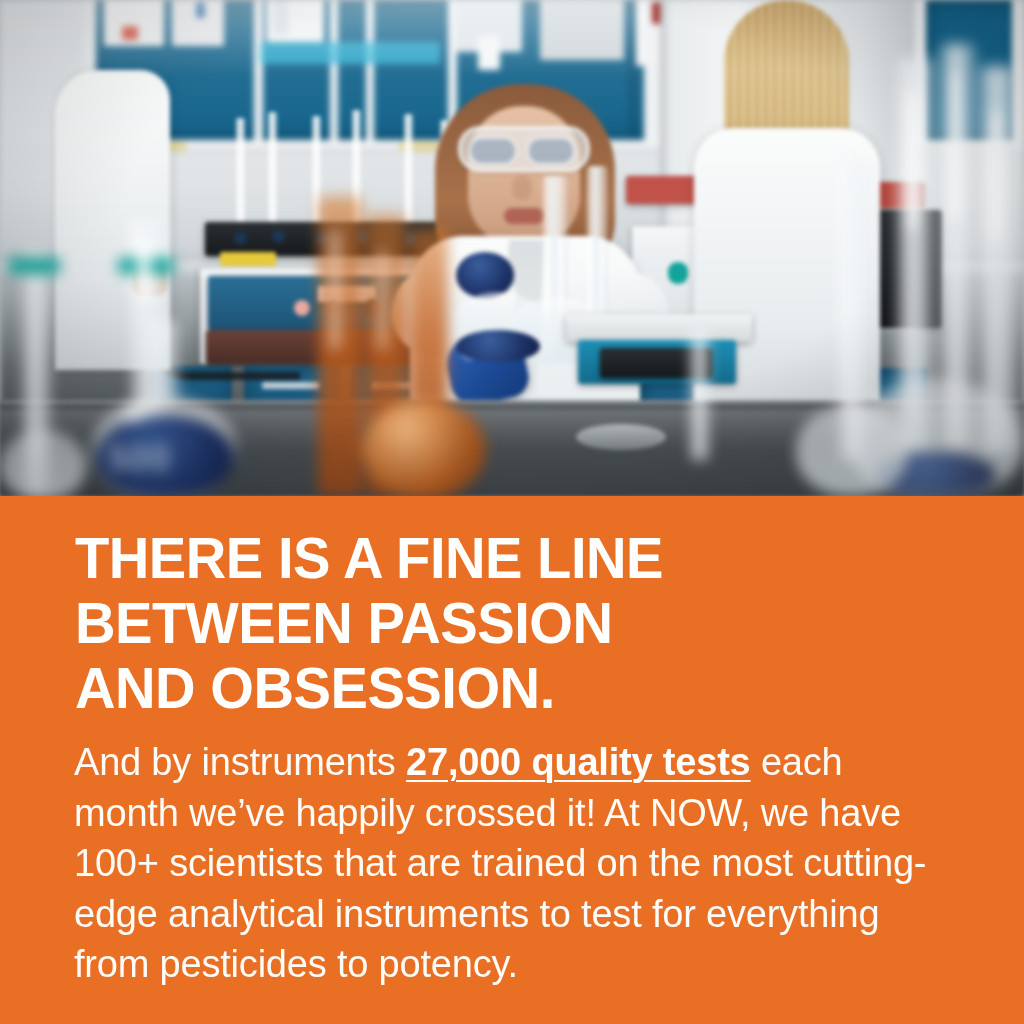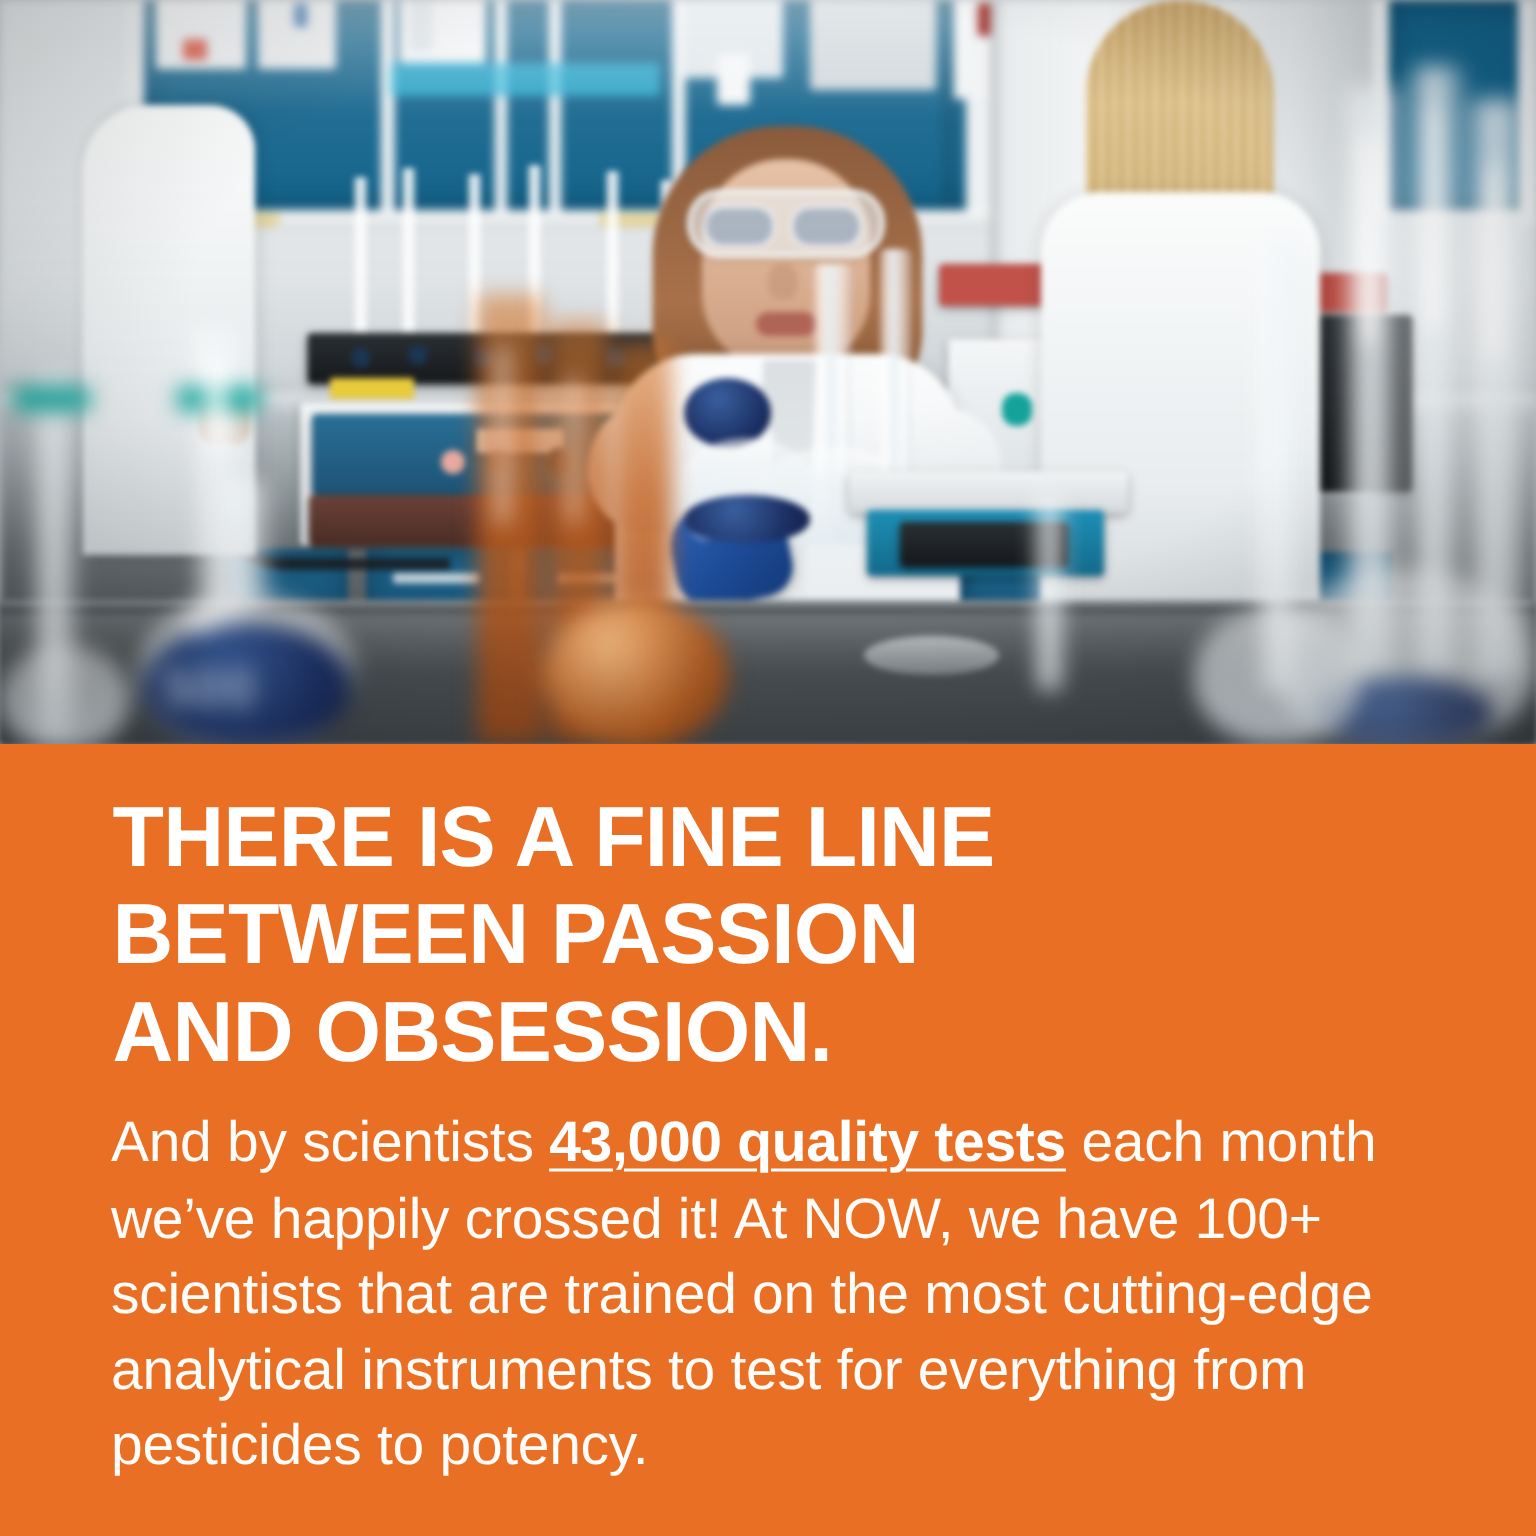--- a/index.html
+++ b/index.html
@@ -586,15 +586,15 @@
 
     <div class="vignette"></div>
   </div>
 
   <div id="panel"></div>
 
   <h1 id="headline">THERE IS A FINE LINE
 BETWEEN PASSION
 AND OBSESSION.</h1>
 
-  <p id="body-copy"><span>And by scientists </span><span class="hl">43,000 quality tests</span><span> each month we’ve happily crossed it! At NOW, we have 100+ scientists that are trained on the most cutting-edge analytical instruments to test for everything from pesticides to potency.</span></p>
+  <p id="body-copy"><span>And by instruments </span><span class="hl">27,000 quality tests</span><span> each month we’ve happily crossed it! At NOW, we have 100+ scientists that are trained on the most cutting-edge analytical instruments to test for everything from pesticides to potency.</span></p>
 
 </div>
 
 </body></html>

